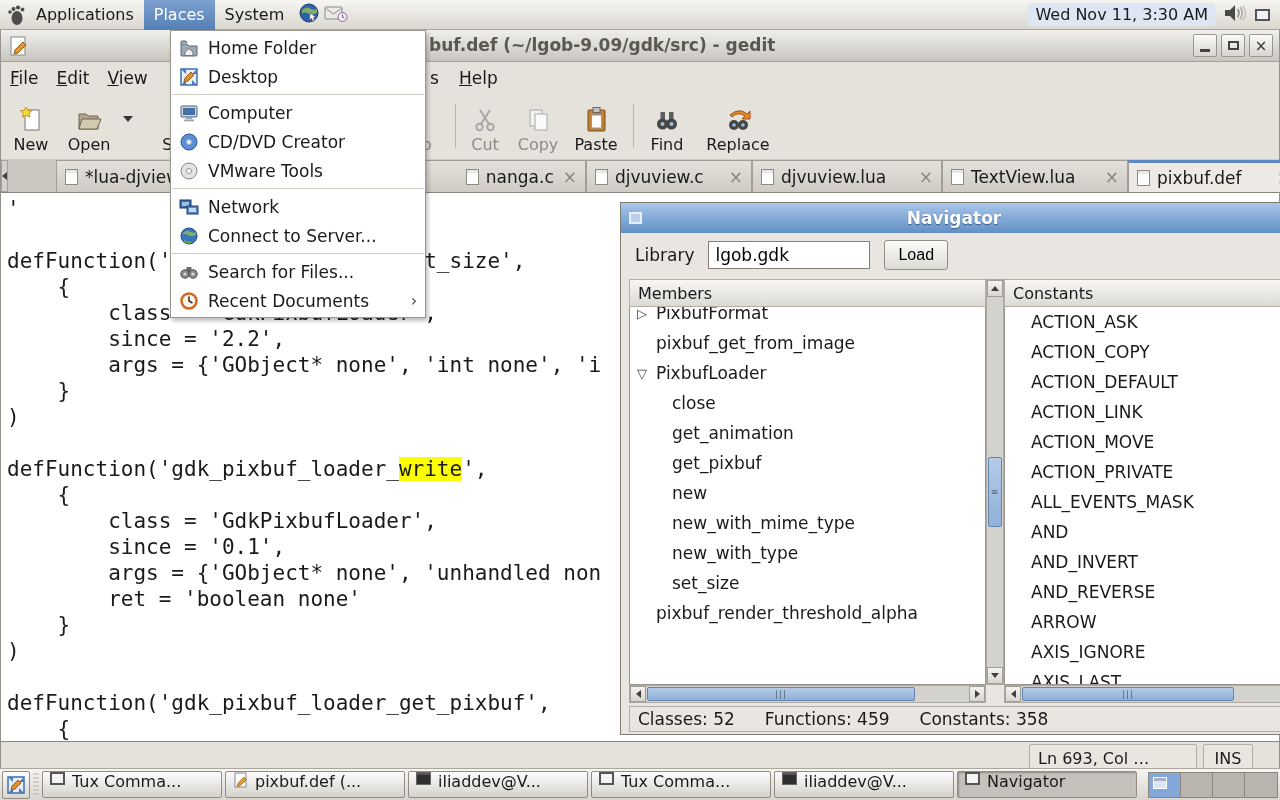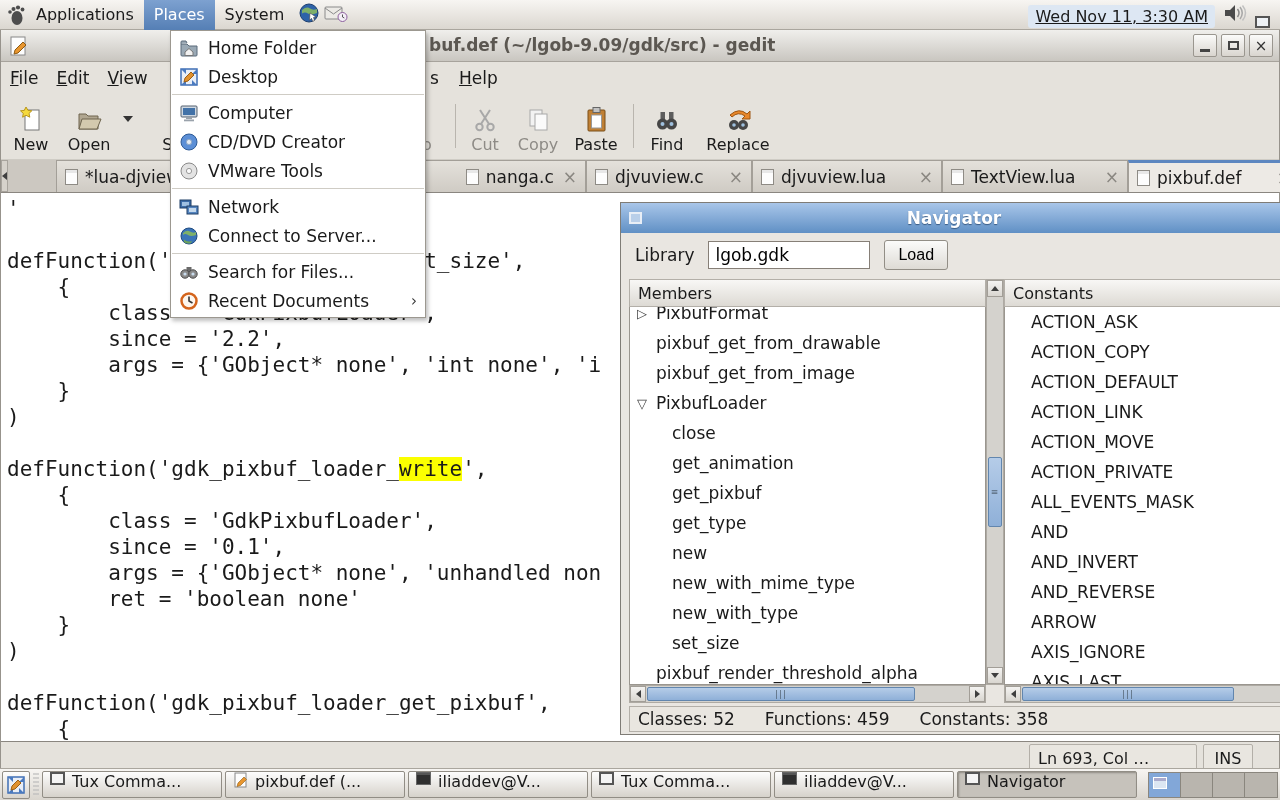--- a/index.html
+++ b/index.html
@@ -7,21 +7,21 @@
   body { font-family:"DejaVu Sans", sans-serif; color:#1a1a1a; background:#888; }
   .screen { position:relative; width:1280px; height:800px; overflow:hidden; background:#9aa5ae; }
 
   
   .top-panel { position:absolute; left:0; top:0; width:1280px; height:30px;
     background:linear-gradient(#f7f5f2,#dbd7d0); border-bottom:1px solid #aaa69e;
     display:flex; align-items:center; z-index:40; font-size:16px; }
   .panel-menu { display:flex; align-items:center; gap:5px; padding:0 10px; height:30px; cursor:default; }
   .panel-menu.active { background:linear-gradient(#7da1d0,#557fb5); color:#fff; }
   .panel-icons { display:flex; align-items:center; gap:4px; margin-left:4px; }
-  .panel-right { margin-left:auto; display:flex; align-items:flex-end; gap:8px; padding-right:10px;text-decoration:underline; }
+  .panel-right { margin-left:auto; display:flex; align-items:center; gap:8px; padding-right:10px; }
   .clock { background:#dde7f3; border-radius:3px; padding:2px 7px; font-size:16px; }
   .mini-monitor { width:15px; height:12px; border:2px solid #555; background:#eef2f6; }
 
   
   .gedit { position:absolute; left:0; top:30px; width:1280px; height:738px;
     background:#e5e2dc; z-index:1; border-left:1px solid #97938c; border-right:1px solid #97938c; }
   .titlebar { position:absolute; left:0; top:0; width:100%; height:32px;
     background:linear-gradient(#f0efec,#c9c6c0); border-bottom:1px solid #a7a39c; }
   .titlebar .win-icon { position:absolute; left:7px; top:5px; }
   .title-text { position:absolute; left:428px; top:5px; font-weight:bold; font-size:17px; color:#5b5751; }
@@ -384,45 +384,37 @@
       </div>
 
     <div class="nav-list members-list">
       <div class="rows">
           <div class="nav-row lvl1">
           <span class="tri">▷</span>
           <span>PixbufFormat</span>
         </div>
           <div class="nav-row lvl1">
           <span class="tri"></span>
-          <span>pixbuf_get_from_drawable</span>
-        </div>
-          <div class="nav-row lvl1">
-          <span class="tri"></span>
           <span>pixbuf_get_from_image</span>
         </div>
           <div class="nav-row lvl1">
           <span class="tri">▽</span>
           <span>PixbufLoader</span>
         </div>
           <div class="nav-row lvl2">
           <span class="tri"></span>
           <span>close</span>
         </div>
           <div class="nav-row lvl2">
           <span class="tri"></span>
           <span>get_animation</span>
         </div>
           <div class="nav-row lvl2">
           <span class="tri"></span>
           <span>get_pixbuf</span>
-        </div>
-          <div class="nav-row lvl2">
-          <span class="tri"></span>
-          <span>get_type</span>
         </div>
           <div class="nav-row lvl2">
           <span class="tri"></span>
           <span>new</span>
         </div>
           <div class="nav-row lvl2">
           <span class="tri"></span>
           <span>new_with_mime_type</span>
         </div>
           <div class="nav-row lvl2">

